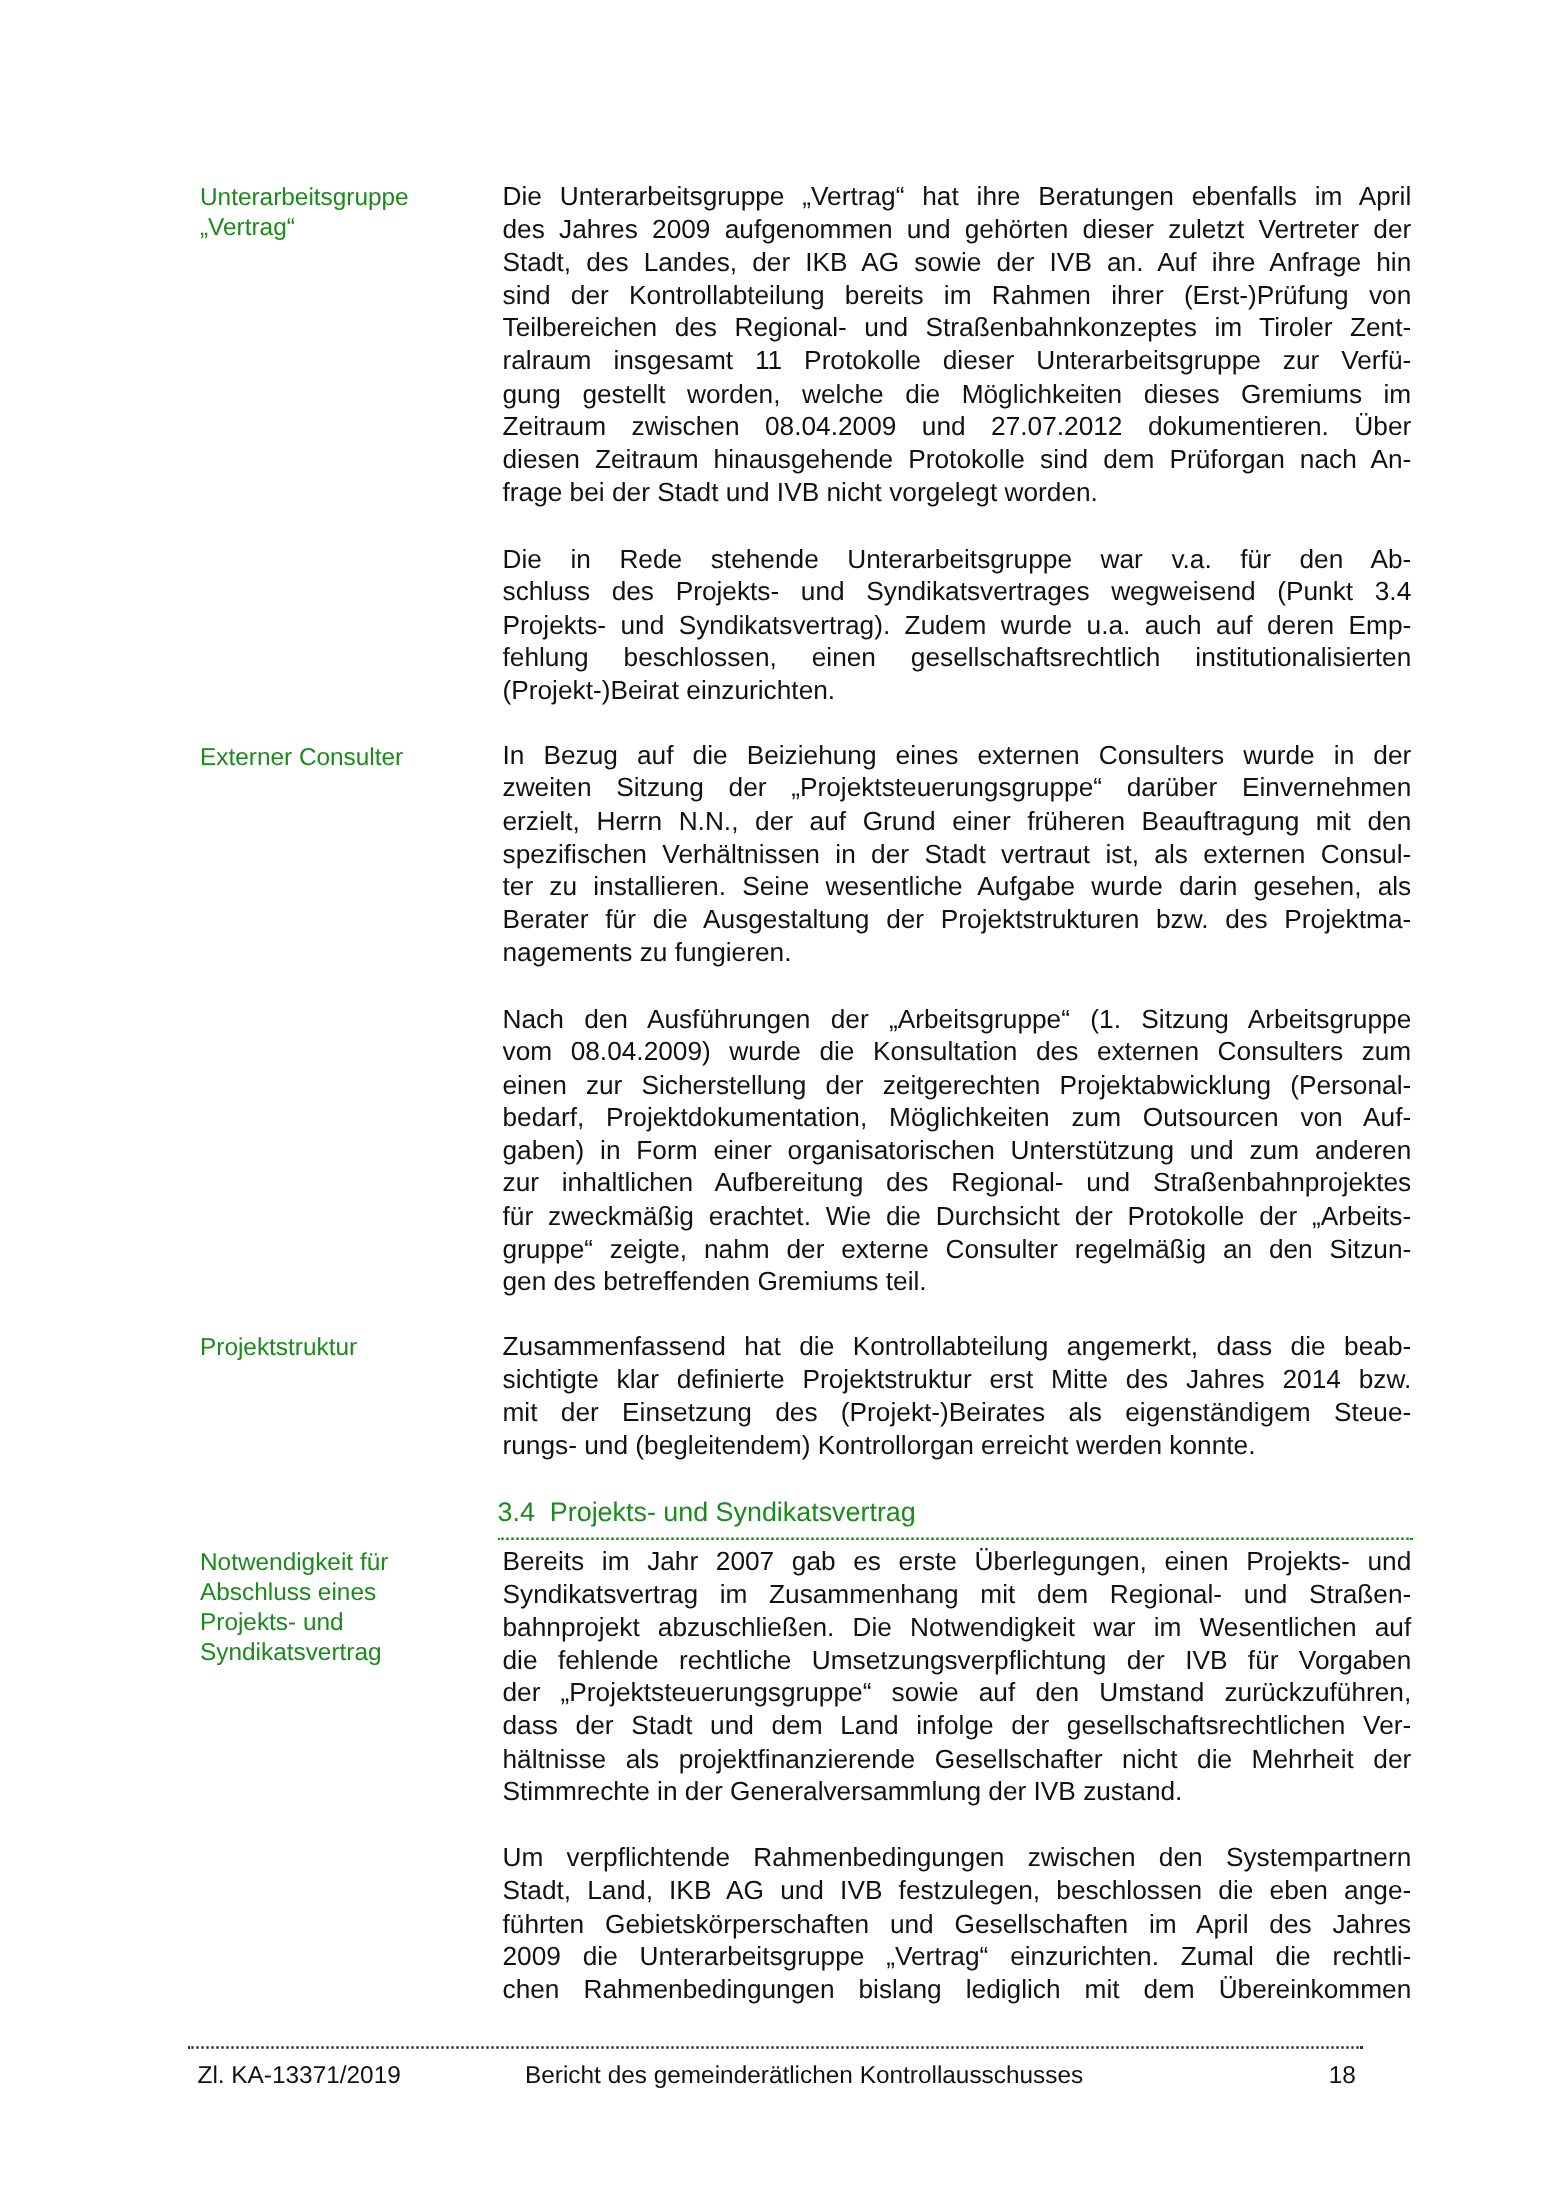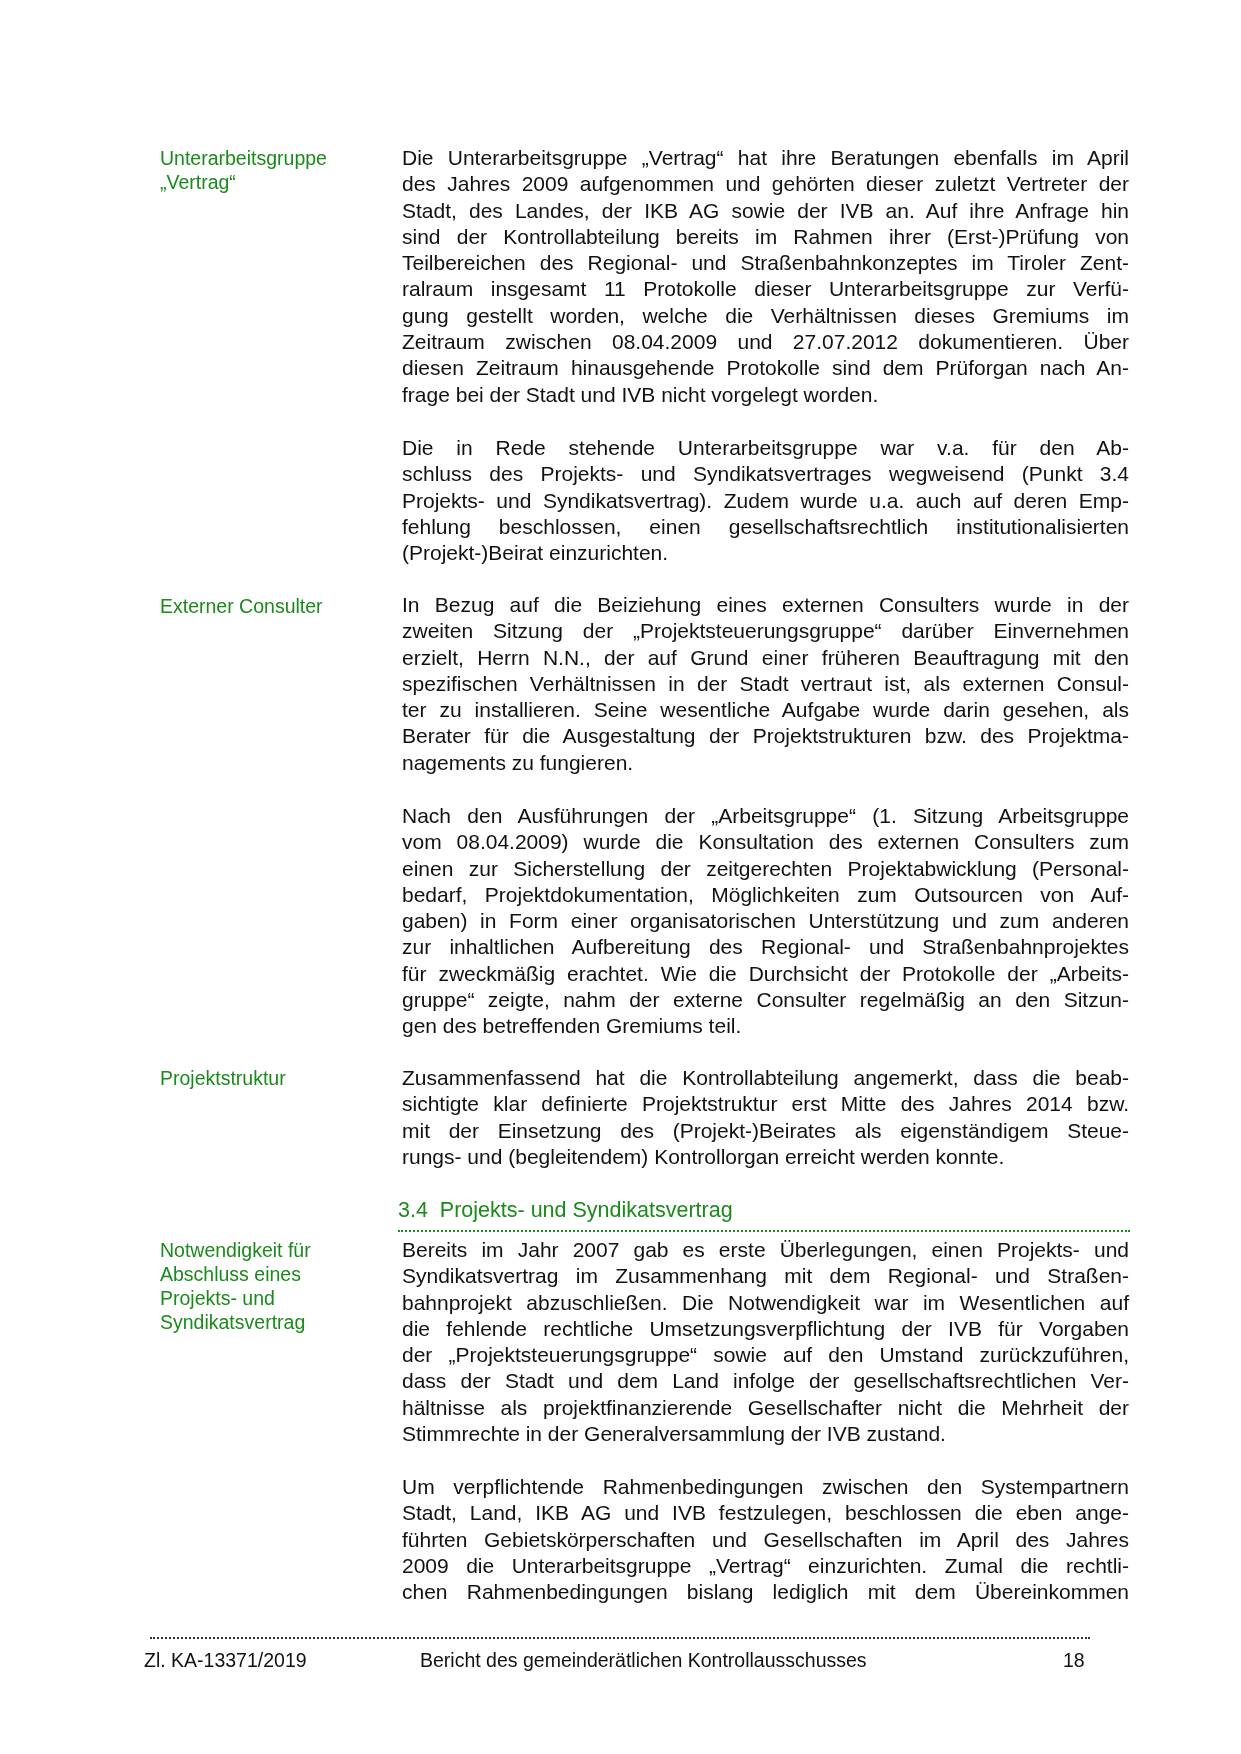--- a/index.html
+++ b/index.html
@@ -28,21 +28,21 @@
     <div>Unterarbeitsgruppe</div>
     <div>„Vertrag“</div>
   </div>
   <div class="para" style="top:145px">
     <span class="ln">Die Unterarbeitsgruppe „Vertrag“ hat ihre Beratungen ebenfalls im April</span>
     <span class="ln">des Jahres 2009 aufgenommen und gehörten dieser zuletzt Vertreter der</span>
     <span class="ln">Stadt, des Landes, der IKB AG sowie der IVB an. Auf ihre Anfrage hin</span>
     <span class="ln">sind der Kontrollabteilung bereits im Rahmen ihrer (Erst-)Prüfung von</span>
     <span class="ln">Teilbereichen des Regional- und Straßenbahnkonzeptes im Tiroler Zent-</span>
     <span class="ln">ralraum insgesamt 11 Protokolle dieser Unterarbeitsgruppe zur Verfü-</span>
-    <span class="ln">gung gestellt worden, welche die Verhältnissen dieses Gremiums im</span>
+    <span class="ln">gung gestellt worden, welche die Möglichkeiten dieses Gremiums im</span>
     <span class="ln">Zeitraum zwischen 08.04.2009 und 27.07.2012 dokumentieren. Über</span>
     <span class="ln">diesen Zeitraum hinausgehende Protokolle sind dem Prüforgan nach An-</span>
     <span class="ln last">frage bei der Stadt und IVB nicht vorgelegt worden.</span>
   </div>
   <div class="para" style="top:435px">
     <span class="ln">Die in Rede stehende Unterarbeitsgruppe war v.a. für den Ab-</span>
     <span class="ln">schluss des Projekts- und Syndikatsvertrages wegweisend (Punkt 3.4</span>
     <span class="ln">Projekts- und Syndikatsvertrag). Zudem wurde u.a. auch auf deren Emp-</span>
     <span class="ln">fehlung beschlossen, einen gesellschaftsrechtlich institutionalisierten</span>
     <span class="ln last">(Projekt-)Beirat einzurichten.</span>
@@ -105,17 +105,17 @@
   </div>
   <div class="para" style="top:1474px">
     <span class="ln">Um verpflichtende Rahmenbedingungen zwischen den Systempartnern</span>
     <span class="ln">Stadt, Land, IKB AG und IVB festzulegen, beschlossen die eben ange-</span>
     <span class="ln">führten Gebietskörperschaften und Gesellschaften im April des Jahres</span>
     <span class="ln">2009 die Unterarbeitsgruppe „Vertrag“ einzurichten. Zumal die rechtli-</span>
     <span class="ln">chen Rahmenbedingungen bislang lediglich mit dem Übereinkommen</span>
   </div>
 
   <div class="footer-rule"></div>
-  <div class="footer" style="left:144px">Zl. KA-13371/2019</div>
+  <div class="footer" style="left:158px">Zl. KA-13371/2019</div>
   <div class="footer" style="left:420px">Bericht des gemeinderätlichen Kontrollausschusses</div>
   <div class="footer" style="left:1063px">18</div>
 
 </div>
 
 </body></html>

